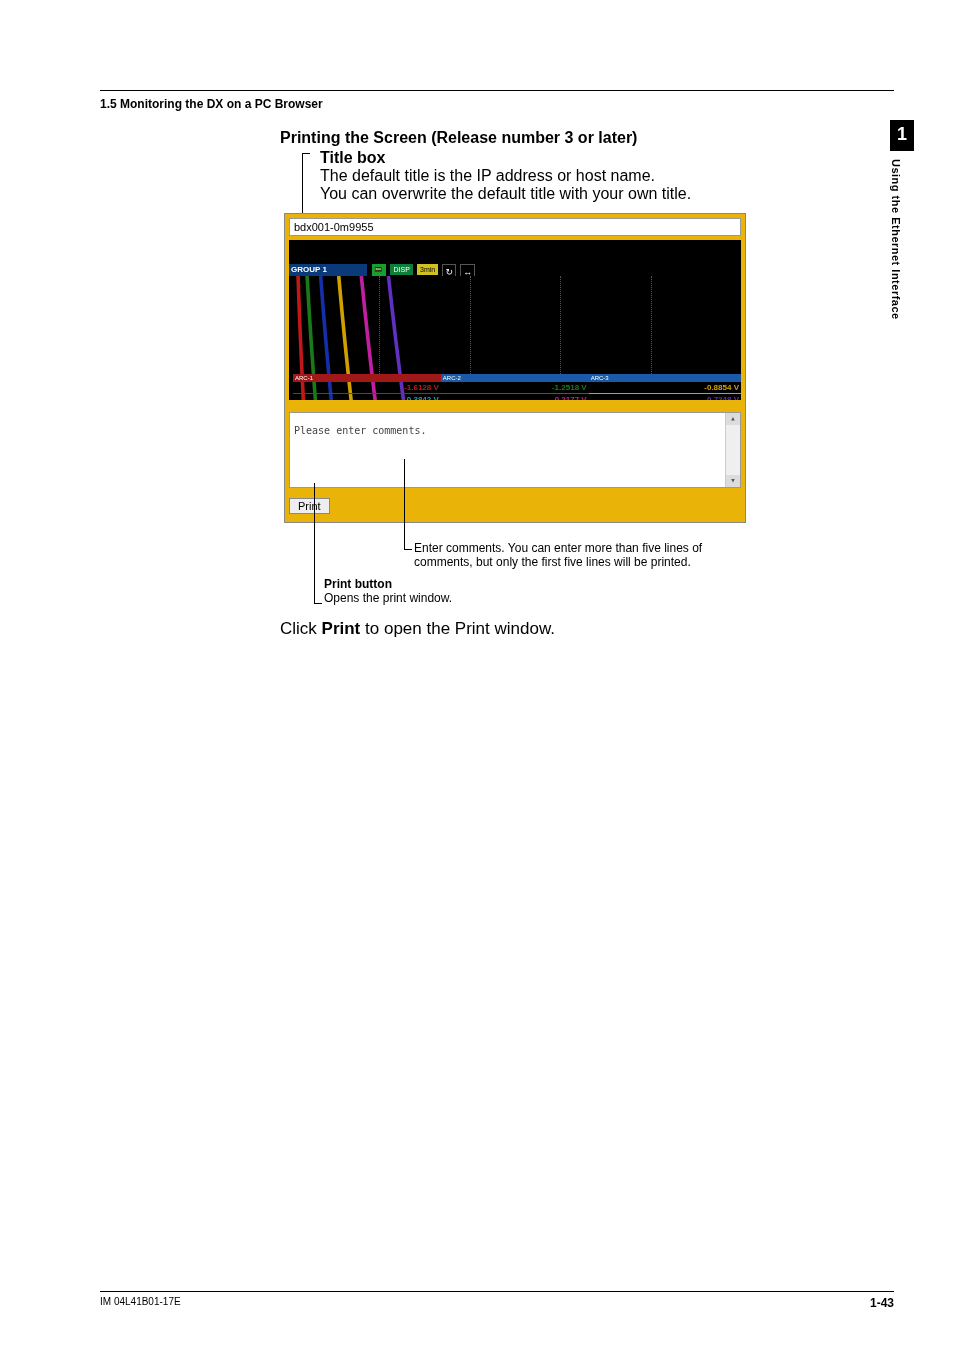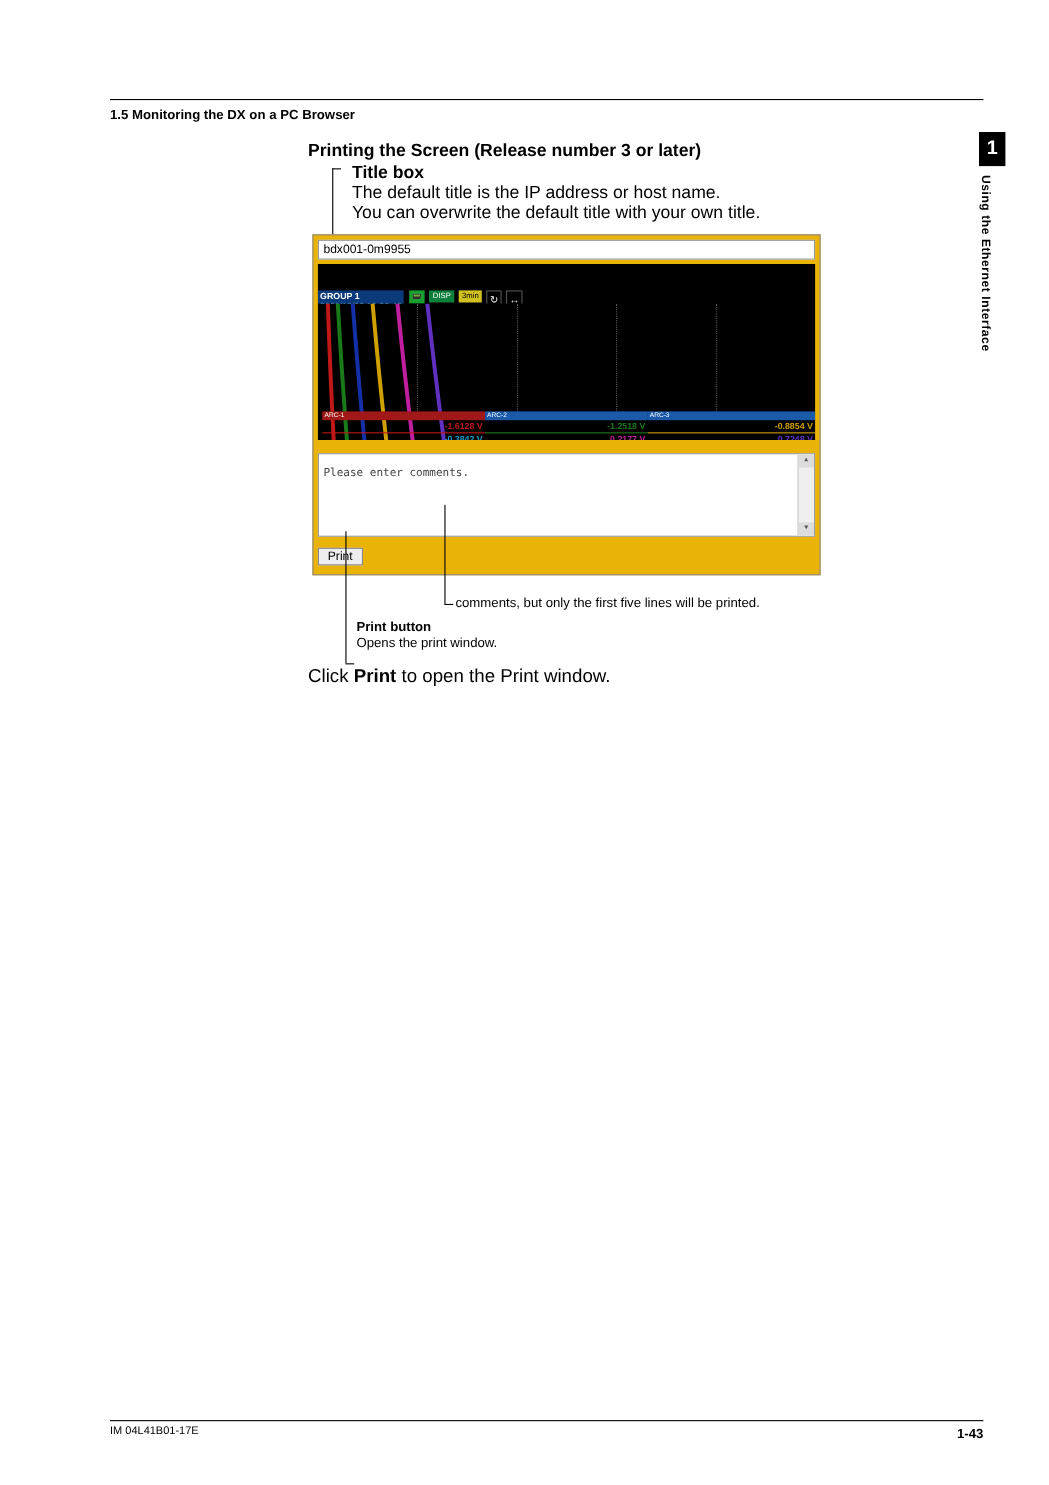--- a/index.html
+++ b/index.html
@@ -350,20 +350,21 @@
 
       
       <div class="lead" style="left:24px; top:510px; height:0;"></div>
     </div>
 
     <div class="lower-callouts">
 
       <div class="lead" style="left:120px; top:-82px; height:90px;"></div>
       <div class="lead-h" style="left:120px; top:8px; width:8px;"></div>
       <div class="c1">
+        <div>Enter comments. You can enter more than five lines of</div>
         <div>comments, but only the first five lines will be printed.</div>
       </div>
 
       <div class="lead" style="left:30px; top:-58px; height:120px;"></div>
       <div class="lead-h" style="left:30px; top:62px; width:8px;"></div>
       <div class="c2">
         <div class="callout-title">Print button</div>
         <div>Opens the print window.</div>
       </div>
     </div>

